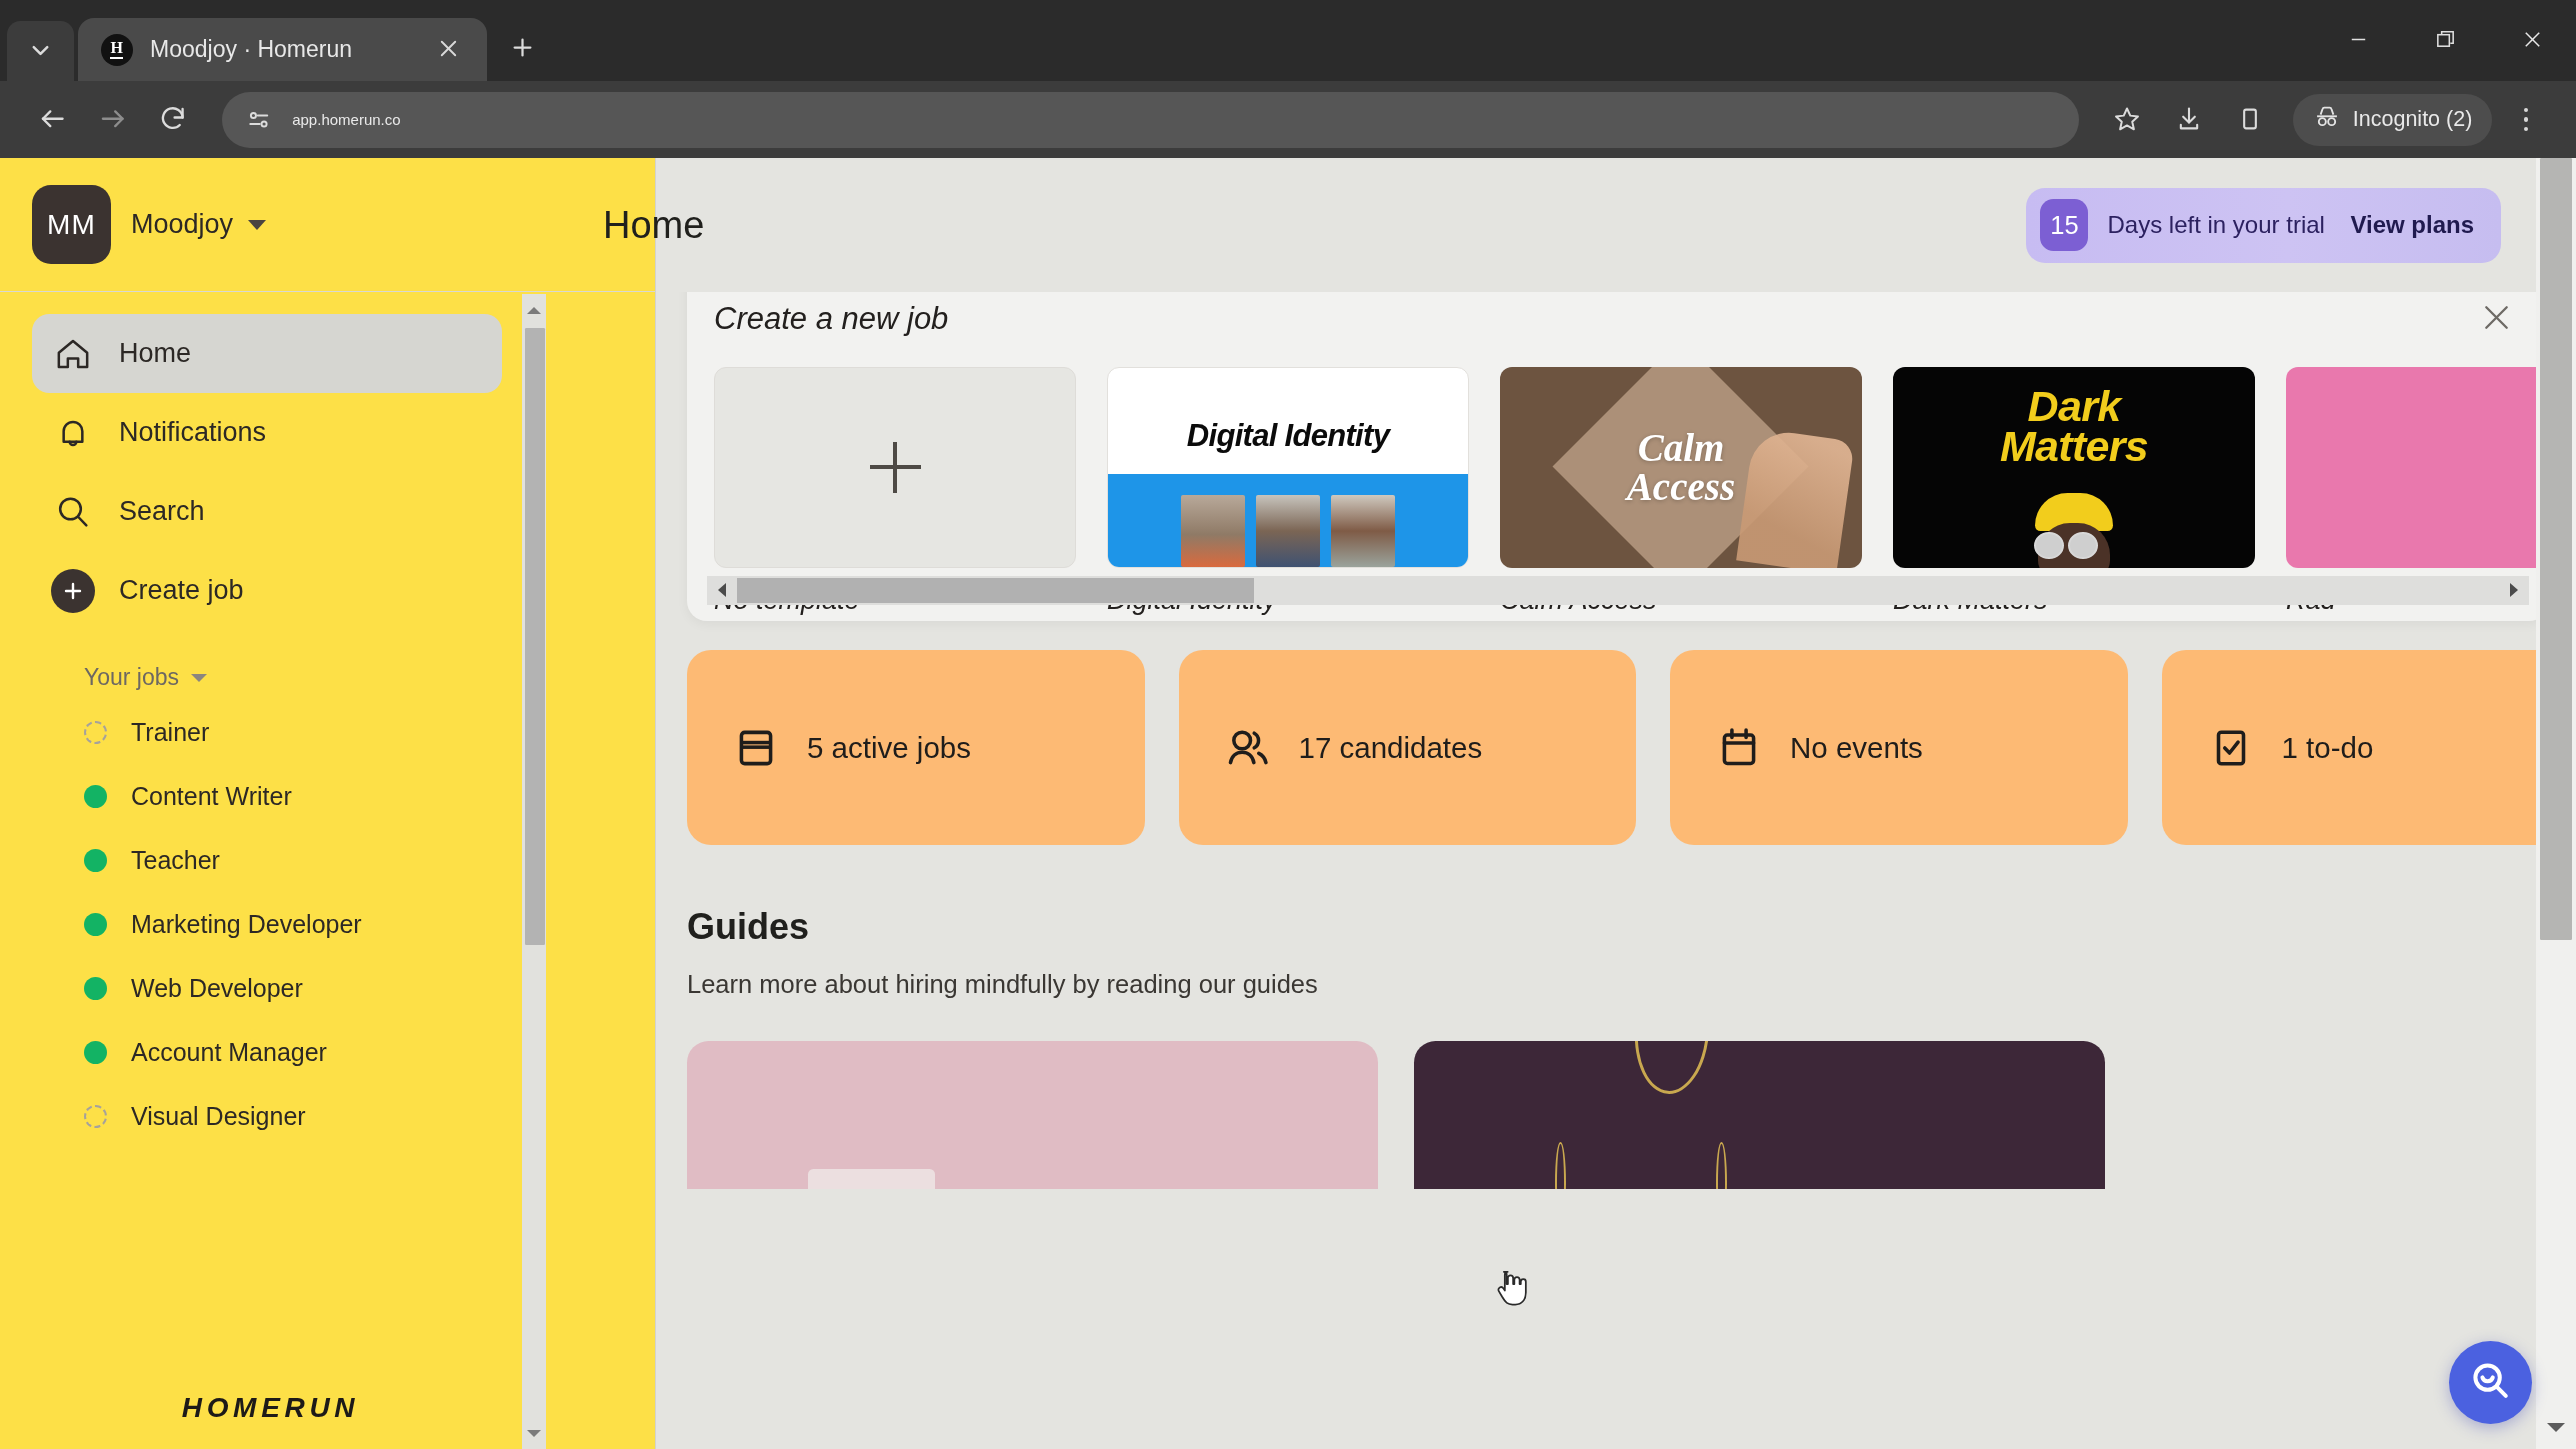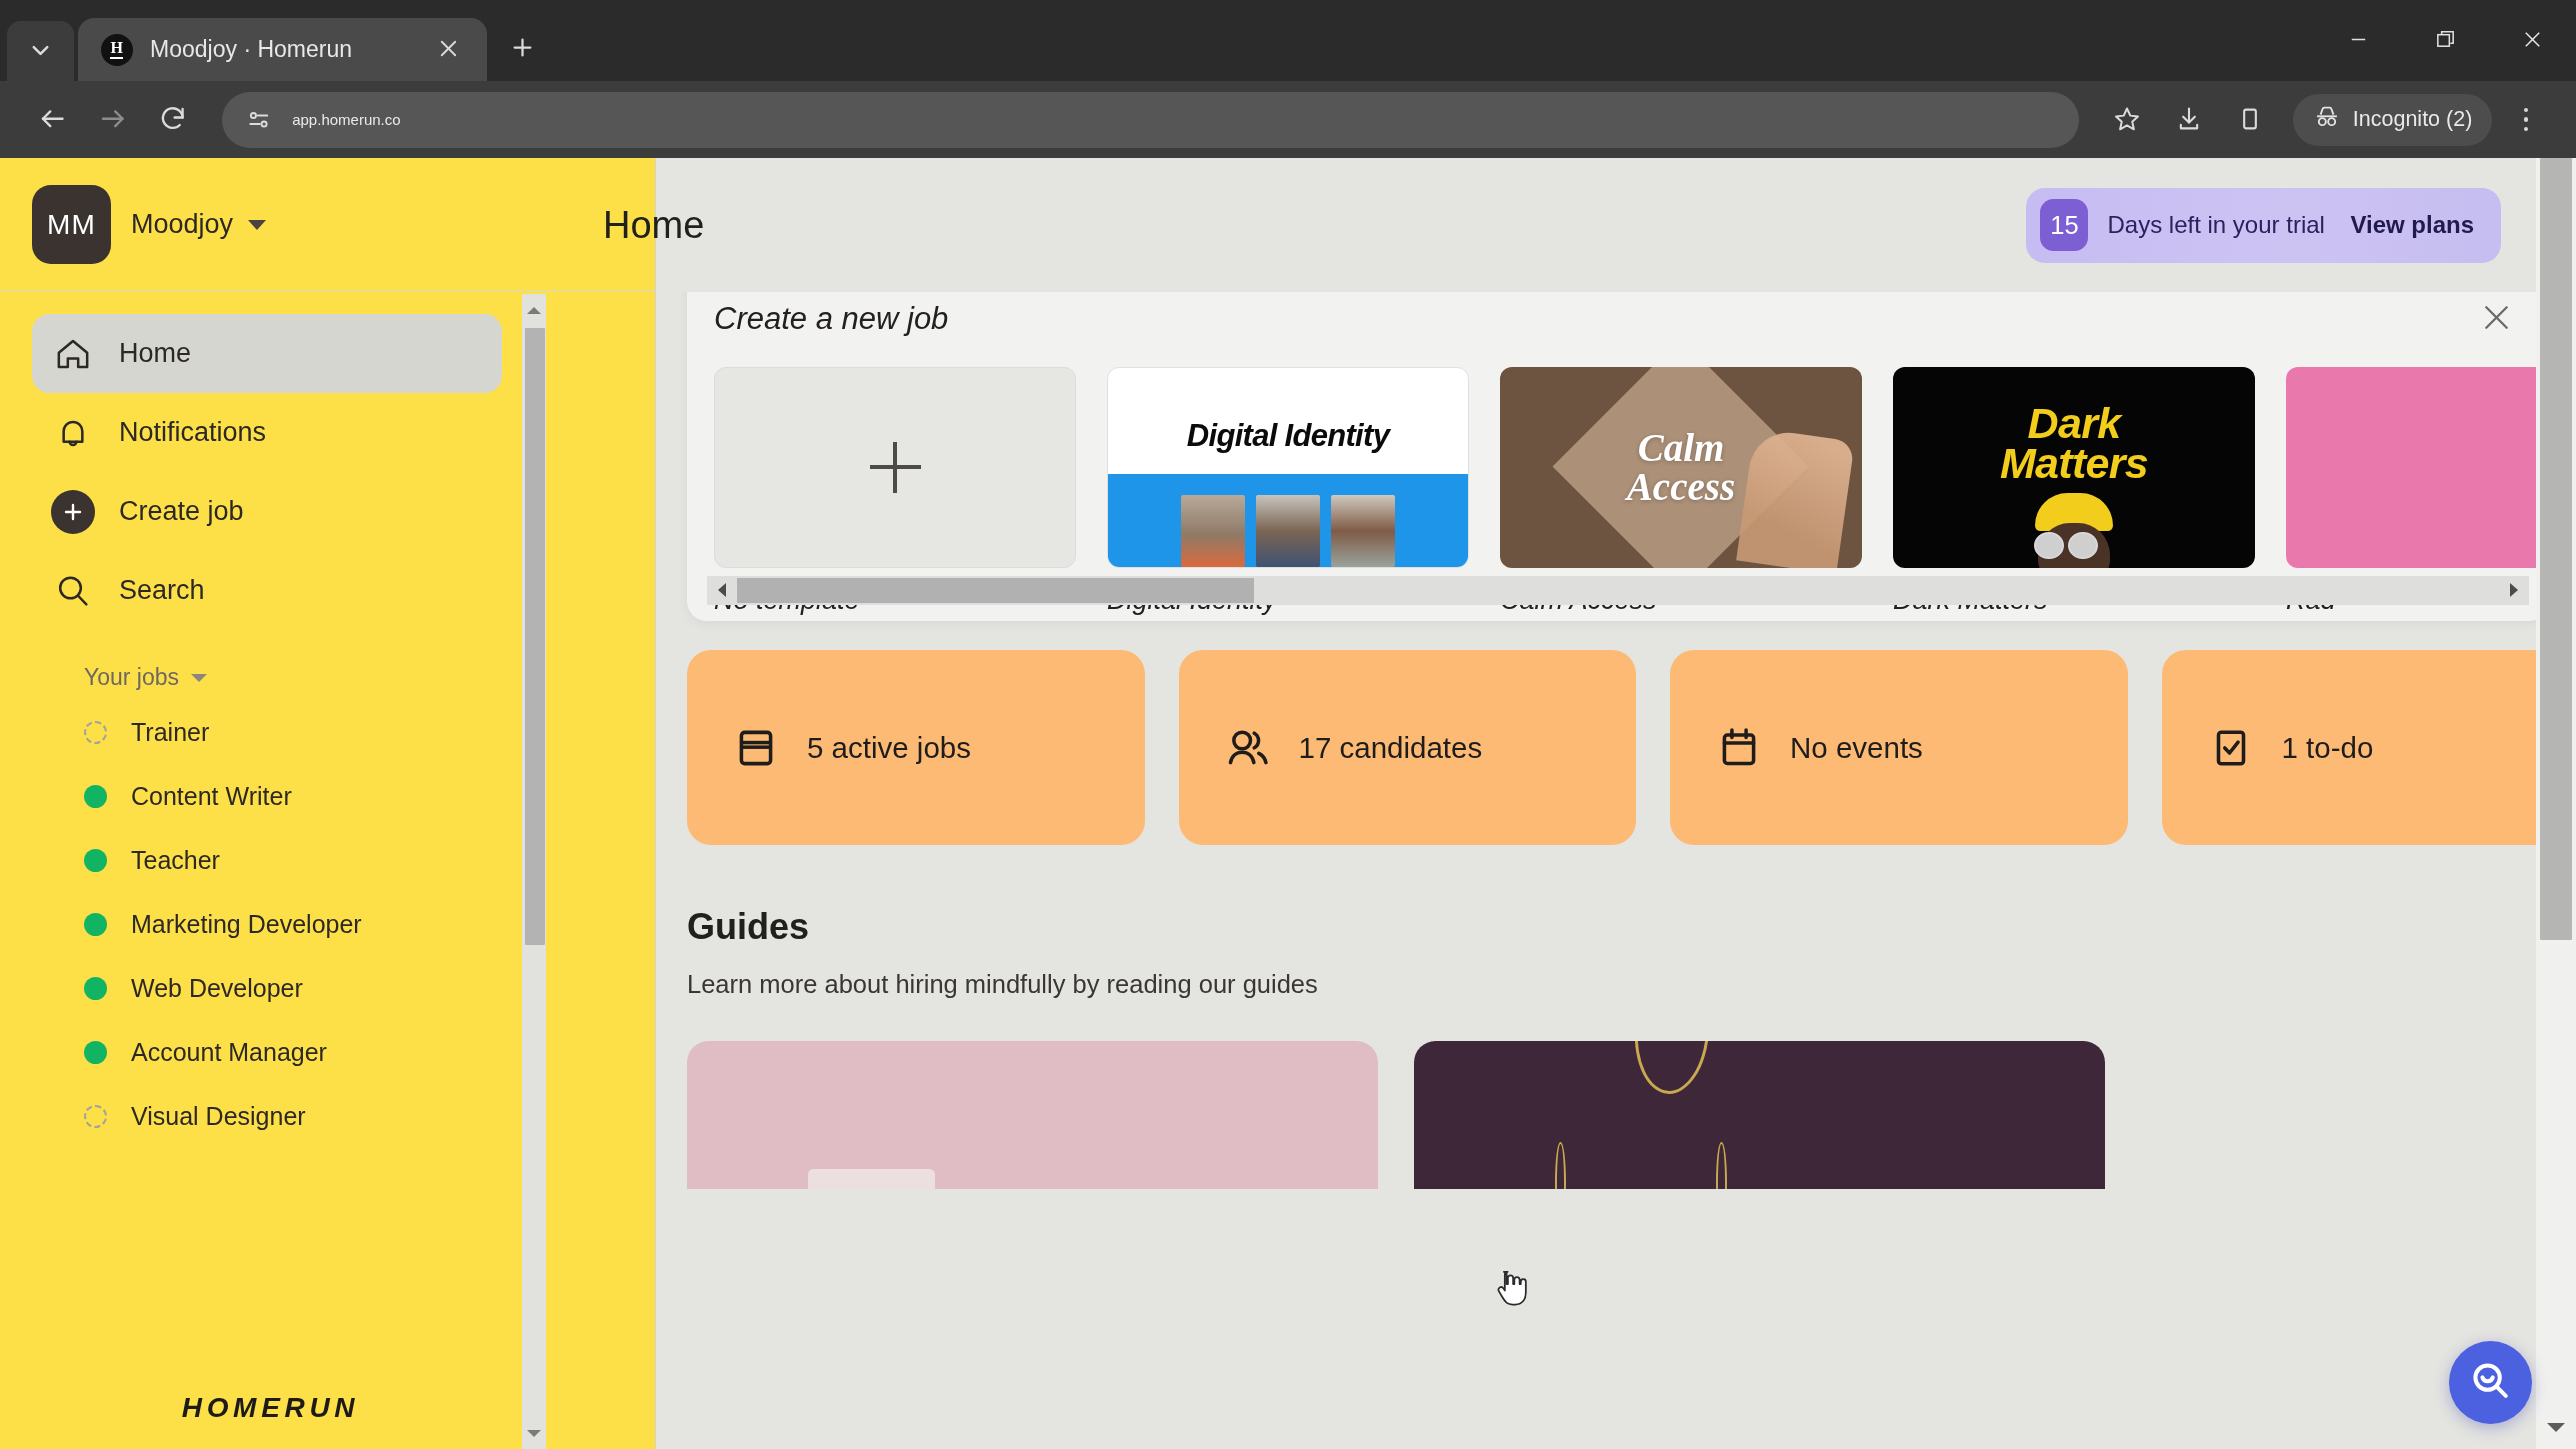--- a/index.html
+++ b/index.html
@@ -496,21 +496,21 @@
     width: 101px; height: 134px;
     background: linear-gradient(200deg,#e3b795 10%,#c99a75 70%);
     border-radius: 40px 20px 0 0;
     transform: rotate(8deg);
     opacity: .9;
   }
 
   
   .thumb-dm { background: #050505; }
   .thumb-dm .dm-text {
-    position: absolute; left: 0; right: 0; top: 36px;
+    position: absolute; left: 0; right: 0; top: 19px;
     text-align: center;
     color: #f2cd1c;
     font-size: 43px;
     font-weight: bold;
     line-height: .95;
     letter-spacing: -0.7px;
   }
   .thumb-dm .dm-head {
     position: absolute;
     left: 50%; bottom: -6.7px;
@@ -877,37 +877,37 @@
             <span class="nav-icon">
               <svg viewBox="0 0 24 24" fill="none" stroke="#2c2825" stroke-width="1.5" stroke-linecap="round" stroke-linejoin="round">
                   <path d="M6.4 17.2V11a5.6 5.6 0 0 1 11.2 0v6.2z"></path>
                   <path d="M10 17.2a2 2 0 0 0 4 0"></path>
                 </svg>
             </span>
             <span class="nav-label">Notifications</span>
           </div>
 
           <div class="nav-item">
+            <span class="nav-icon">
+              <svg viewBox="0 0 24 24" fill="none" stroke="#2c2825" stroke-width="1.5" stroke-linecap="round">
+                  <circle cx="10.5" cy="10.2" r="6.2"></circle>
+                  <line x1="15.2" y1="15" x2="20" y2="20"></line>
+                </svg>
+            </span>
+            <span class="nav-label">Search</span>
+          </div>
+
+          <div class="nav-item">
             <span class="create-job-icon">
               <svg viewBox="0 0 24 24" fill="none" stroke="#fff" stroke-width="2.4" stroke-linecap="round">
                   <line x1="12" y1="5" x2="12" y2="19"></line>
                   <line x1="5" y1="12" x2="19" y2="12"></line>
                 </svg>
             </span>
             <span class="nav-label">Create job</span>
-          </div>
-
-          <div class="nav-item">
-            <span class="nav-icon">
-              <svg viewBox="0 0 24 24" fill="none" stroke="#2c2825" stroke-width="1.5" stroke-linecap="round">
-                  <circle cx="10.5" cy="10.2" r="6.2"></circle>
-                  <line x1="15.2" y1="15" x2="20" y2="20"></line>
-                </svg>
-            </span>
-            <span class="nav-label">Search</span>
           </div>
 
           <div class="yourjobs-head">
             <span class="label">Your jobs</span>
             <span class="tri"></span>
           </div>
 
           <div class="job-item">
             <span class="dot draft-dot"></span>
             <span class="job-label">Trainer</span>

